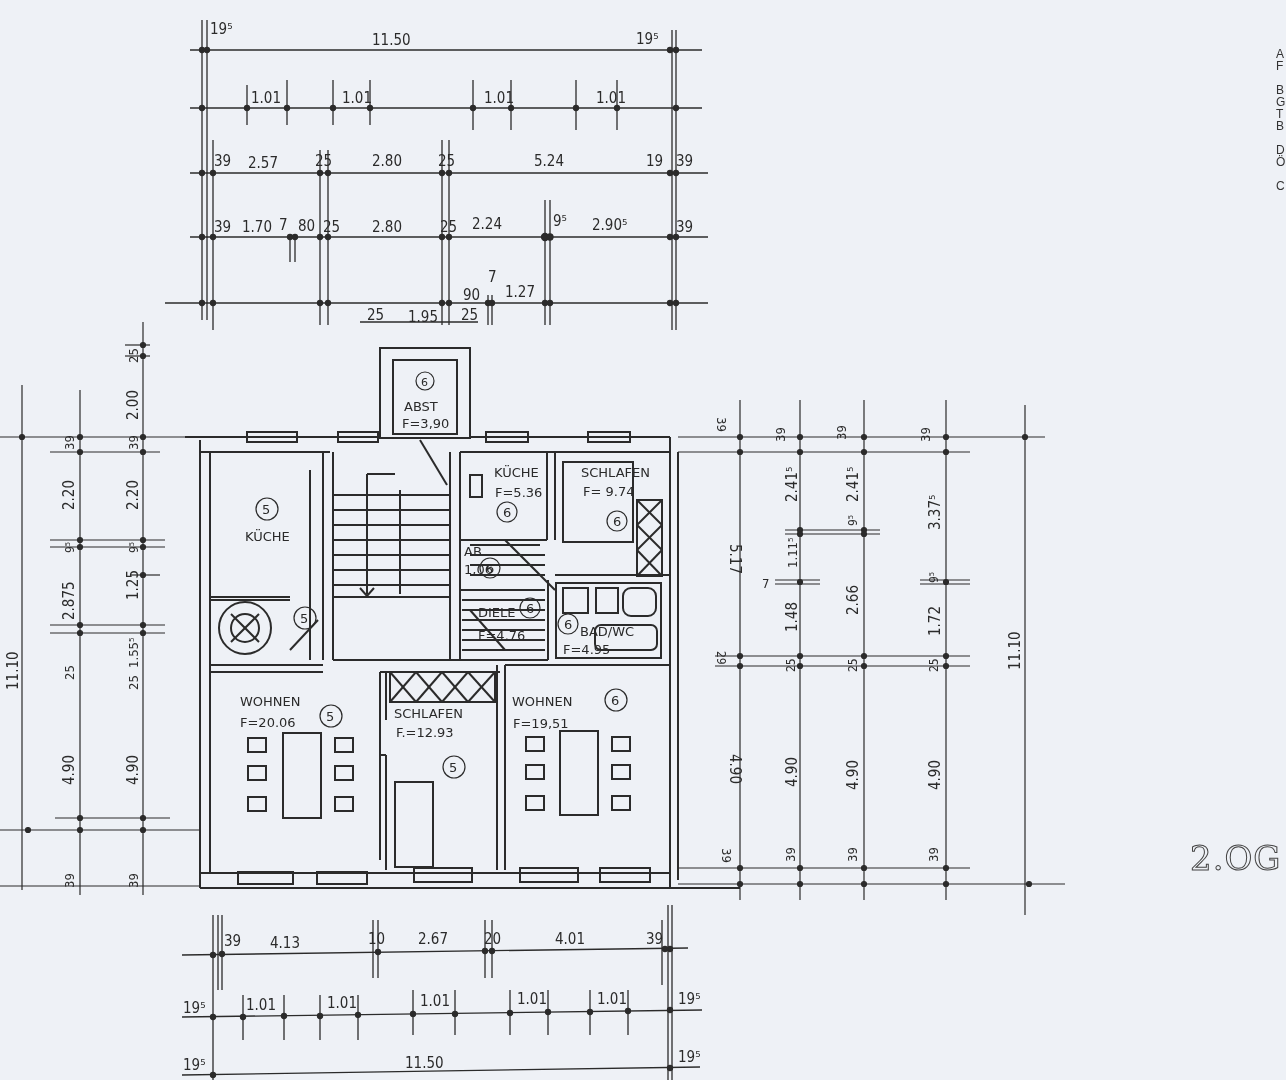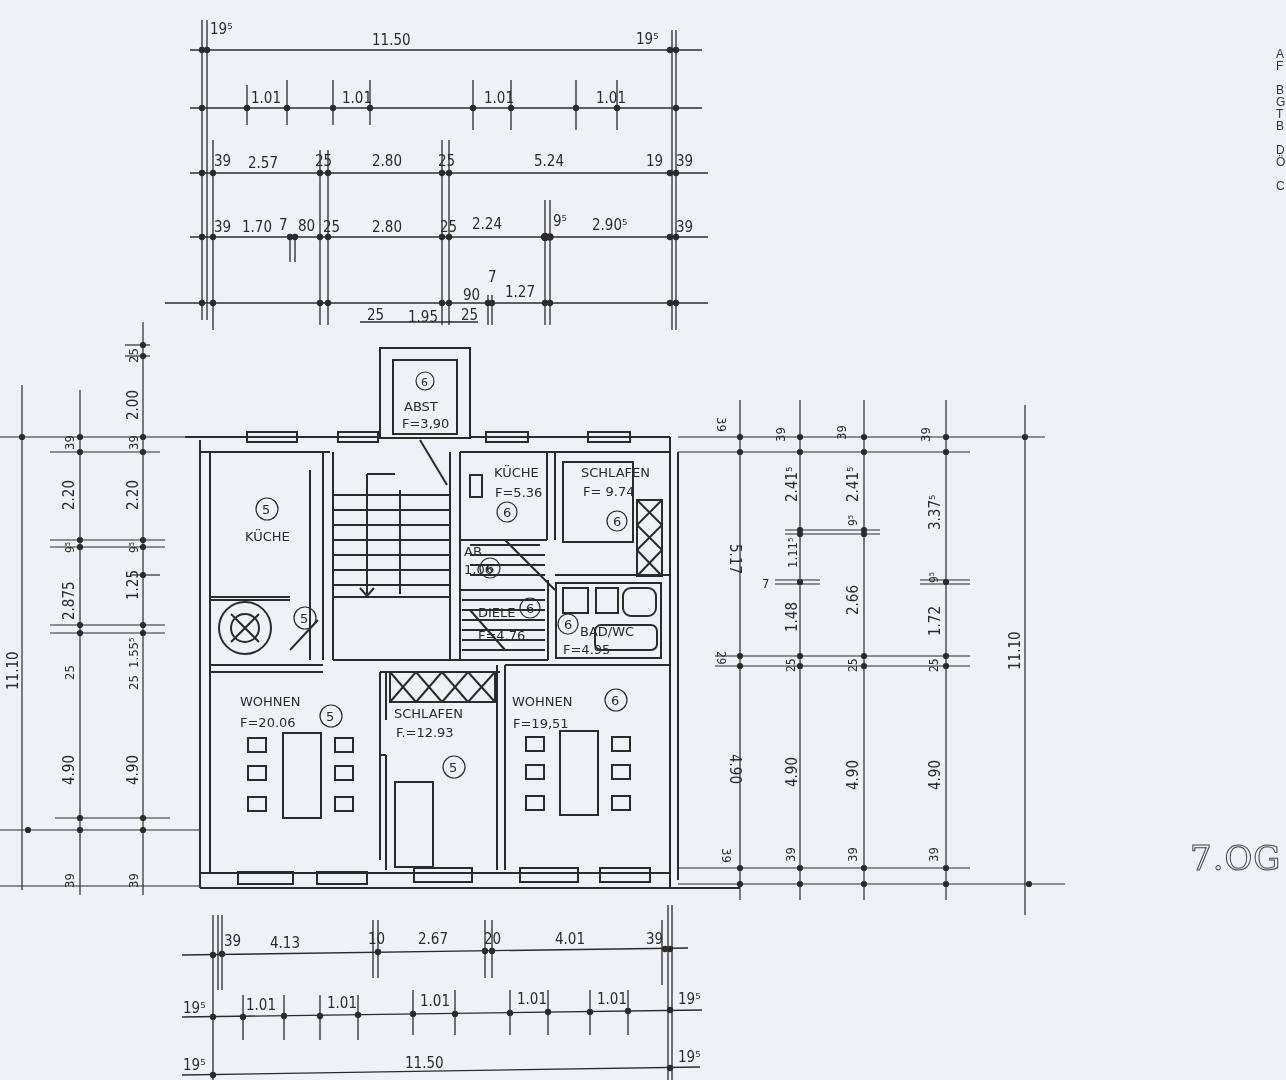--- a/index.html
+++ b/index.html
@@ -574,13 +574,13 @@
   <span>G</span>
   <span>T</span>
   <span>B</span>
   <span>&nbsp;</span>
   <span>D</span>
   <span>Ö</span>
   <span>&nbsp;</span>
   <span>C</span>
 </div>
 
-<div class="floor-tag">7.OG</div>
+<div class="floor-tag">2.OG</div>
 
 </body></html>

